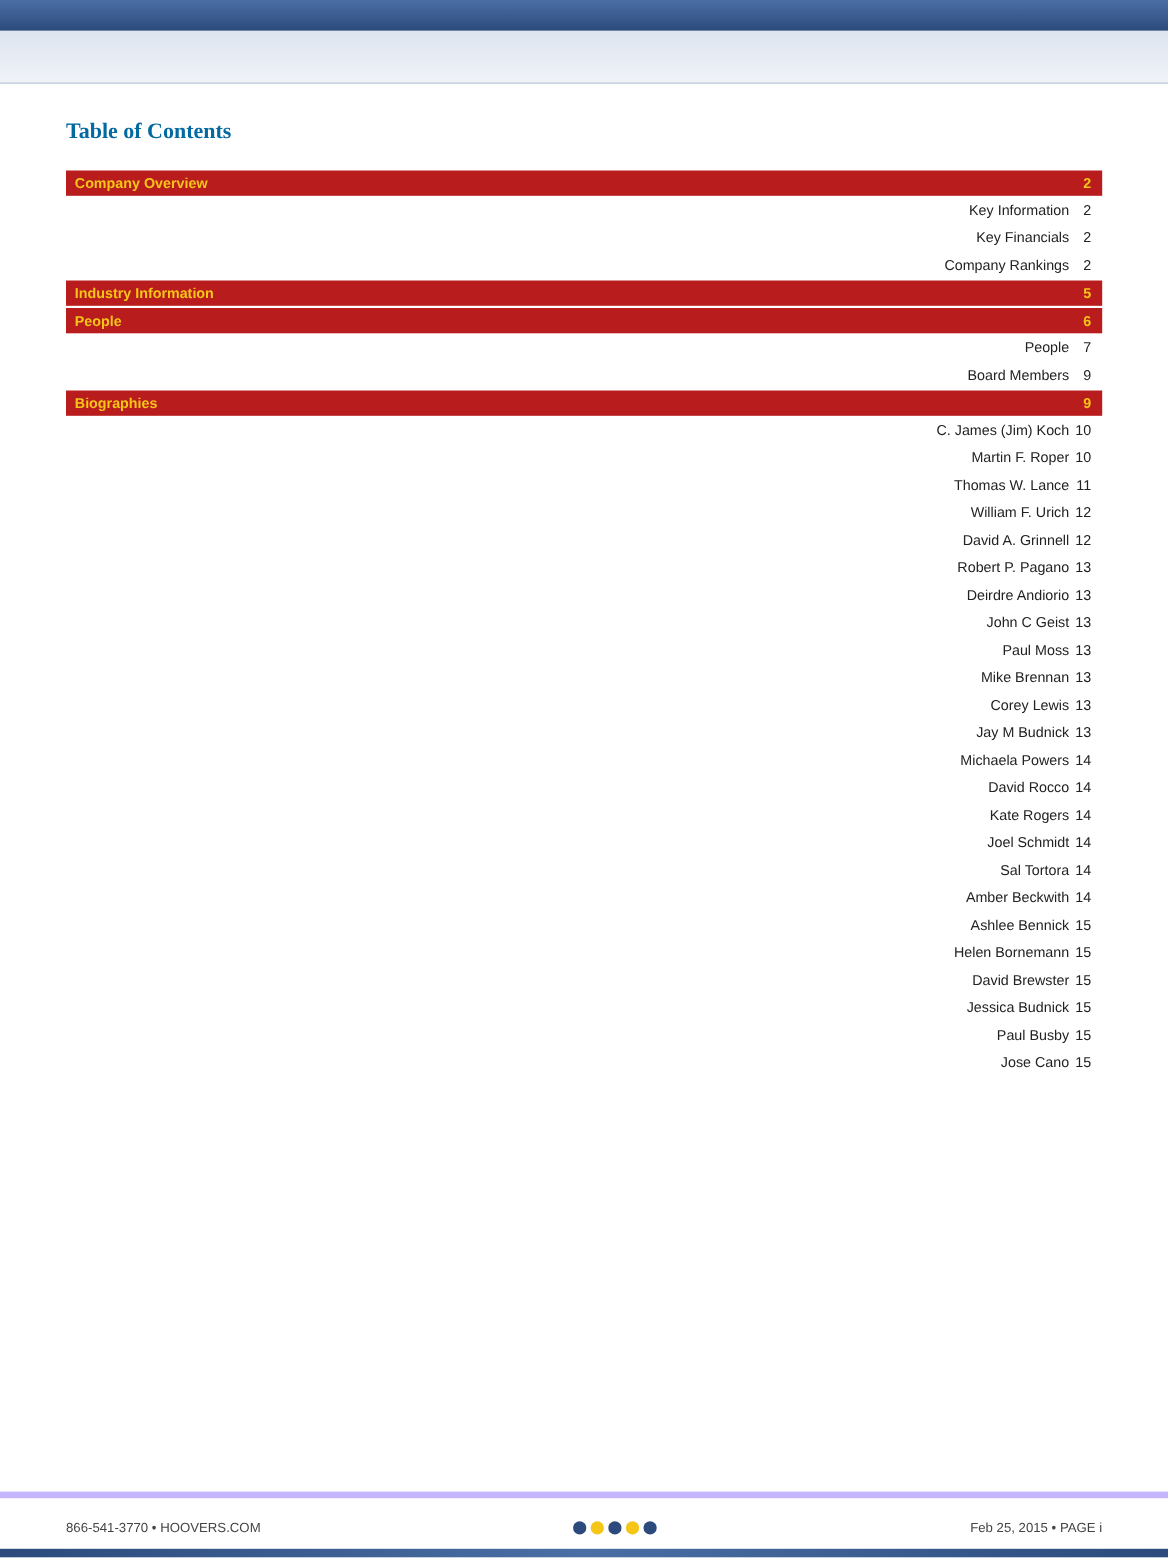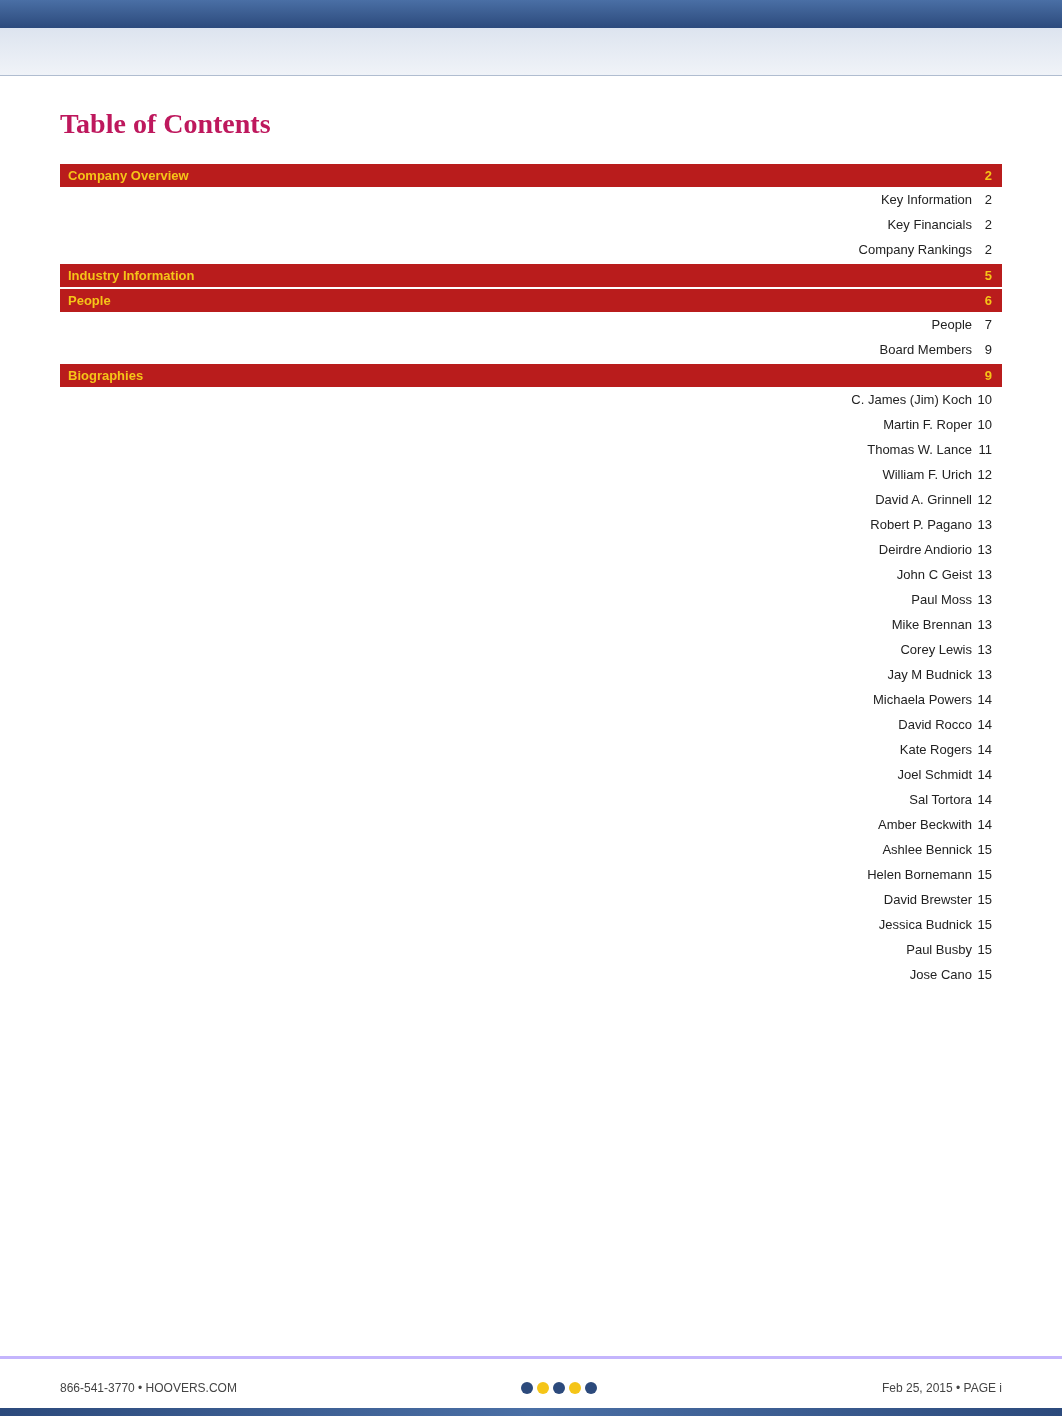--- a/index.html
+++ b/index.html
@@ -26,23 +26,23 @@
       border-bottom: 1px solid #b0bdd0;
     }
 
     
     .main-content {
       padding: 32px 60px 80px 60px;
     }
 
     
     .toc-title {
-      font-size: 28px;
+      font-size: 20px;
       font-weight: bold;
-      color: #be185d;
+      color: #0369a1;
       margin-bottom: 24px;
       font-family: Georgia, serif;
     }
 
     
     .toc-section-header {
       display: flex;
       justify-content: space-between;
       align-items: center;
       background: #b91c1c;
@@ -78,21 +78,21 @@
       margin-bottom: 2px;
     }
 
     
     .footer {
       position: absolute;
       bottom: 0;
       left: 0;
       right: 0;
       height: 60px;
-      border-top: 3px solid #c4b5fd;
+      border-top: 6px solid #c4b5fd;
       display: flex;
       align-items: center;
       justify-content: space-between;
       padding: 0 60px;
       font-size: 12px;
       color: #444;
     }
 
     .footer-bar {
       height: 8px;

